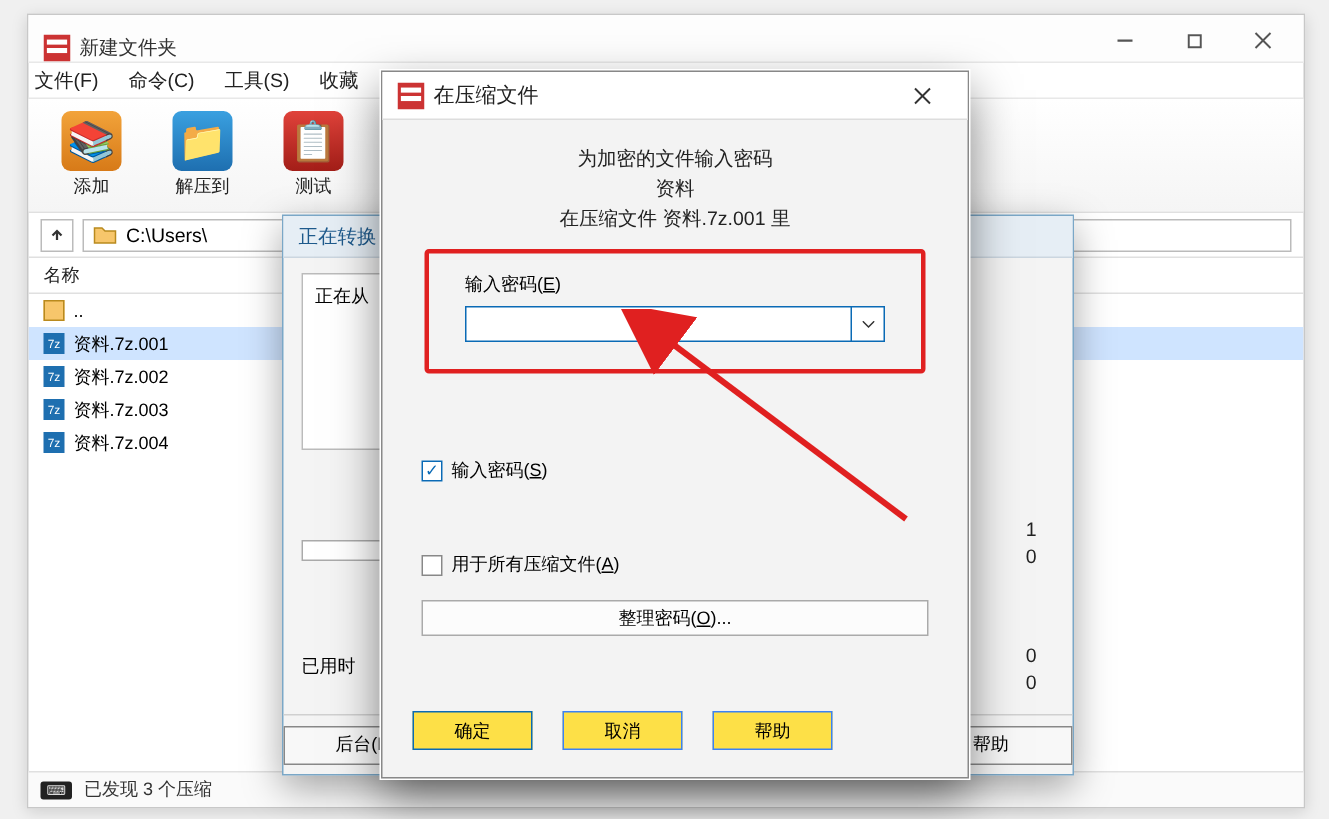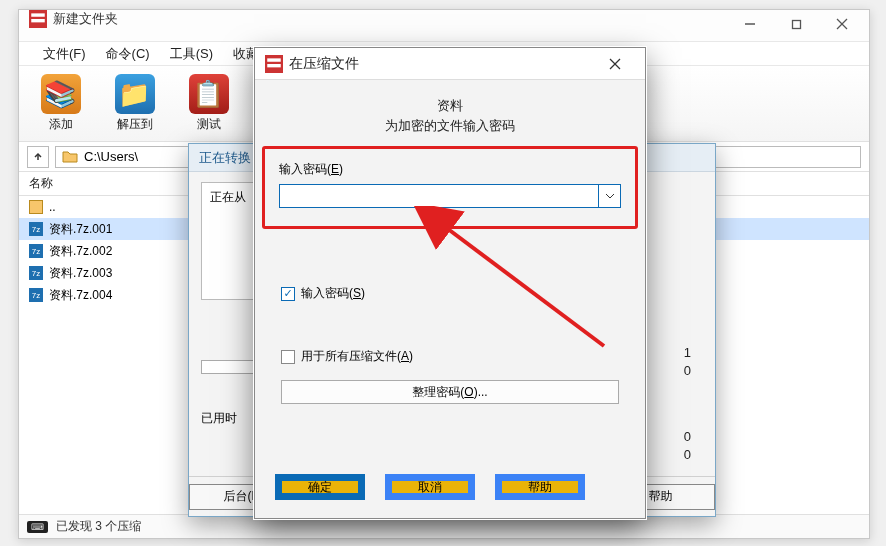--- a/index.html
+++ b/index.html
@@ -10,38 +10,38 @@
       position: absolute;
       left: 18px; top: 9px;
       width: 852px; height: 530px;
       background: #ffffff;
       border: 1px solid #c8c8c8;
       box-shadow: 0 2px 10px rgba(0,0,0,0.15);
       display: flex; flex-direction: column;
     }
     .titlebar {
       height: 32px;
-      display: flex; align-items: flex-start;
+      display: flex; align-items: flex-end;
       padding: 0 4px;
       border-bottom: 1px solid #e8e8e8;
       font-size: 13px; color: #333;
       background: #fdfdfd;
     }
     .titlebar .app-icon { width: 18px; height: 18px; margin: 0 6px; display: inline-flex; }
     .titlebar .title { flex: 0 0 auto; }
     .titlebar .spacer { flex: 1 1 auto; }
     .win-btn {
       width: 46px; height: 28px;
       display: inline-flex; align-items: center; justify-content: center;
       color: #555; font-size: 13px;
     }
 
     .menubar {
       height: 24px; display: flex; align-items: center; gap: 12px;
-      padding: 0 20px; font-size: 13px; color: #222;
+      padding: 0 0; font-size: 13px; color: #222;
       border-bottom: 1px solid #e8e8e8;
     }
     .menubar > span { padding: 2px 4px; }
 
     .toolbar {
       height: 76px; display: flex; align-items: center; gap: 18px;
       padding: 4px 14px;
       border-bottom: 1px solid #e0e0e0;
       background: linear-gradient(#fff, #f5f5f5);
     }
@@ -108,21 +108,21 @@
     .dlg-title {
       height: 28px; background:#e6eef5; display:flex;align-items:center;padding:0 10px;
       color:#1e5a8c; font-size:13px; border-bottom:1px solid #cbd6e0;
     }
     .dlg-body { flex:1; padding:10px 12px; }
     .info-box {
       width: 233px; height: 118px;
       background:#fff; border:1px solid #bbb; padding:6px 8px;
     }
     .prog-line { display:flex; align-items:center; gap:6px; margin-top:16px;}
-    .prog-label { width: 60px; }
+    .prog-label { width: 60px; margin-top: 26px; }
     .prog-bar { width: 420px; height: 14px; border:1px solid #aaa; background:#fff; position:relative;}
     .prog-fill { position:absolute; left:0;top:0;bottom:0; background:#0a9a2a;}
     .prog-num-col {
       position:absolute; right:20px; top:352px;
       font-size:13px; color:#222; text-align:right; line-height:18px;
       pointer-events:none;
     }
     .dlg-btn {
       width: 110px; height: 26px;
       border:1px solid #888; background:#f8f8f8;
@@ -144,21 +144,21 @@
       height: 32px; background:#fff;
       display:flex;align-items:center;padding:0 10px;
       font-size:14px; color:#222; border-bottom:1px solid #ddd;
     }
     .pwd-title .spacer{flex:1;}
     .pwd-close { width:40px; height:28px; display:flex;align-items:center;justify-content:center;font-size:16px;}
     .pwd-head {
       text-align:center; padding: 16px 0 10px; font-size:13px; color:#222; line-height:20px;
     }
     .pwd-frame {
-      margin: 0 7px; padding: 12px 14px 18px;
+      margin: 0 28px; padding: 12px 24px 18px;
       border:3px solid #e02020; border-radius:3px;
       position:relative;
     }
     .pwd-label { font-size:12px; margin-bottom:6px;}
     .pwd-input-wrap { display:flex;}
     .pwd-input {
       flex:1; height:24px; border:1px solid #0a6ab5; padding:0 6px;
       font-size:12px; outline:none;
     }
     .pwd-dd { width:22px; height:24px; border:1px solid #0a6ab5; border-left:none;
@@ -172,22 +172,22 @@
     .manage-btn {
       margin: 15px 26px 0; height:24px;
       border:1px solid #aaa; background:#fcfcfc;
       display:flex;align-items:center;justify-content:center;font-size:12px;
     }
     .pwd-btn-row {
       margin-top:auto; padding:14px 20px 18px;
       display:flex; gap:20px; justify-content:flex-start;
     }
     .pwd-btn {
-      width:90px; height:26px;
-      border:7px solid #3b82f6; background:#eab308;
+      width:80px; height:26px;
+      border:1px solid #3b82f6; background:#fde047;
       display:flex;align-items:center;justify-content:center;font-size:12px;
     }
     .pwd-btn.primary { border-color:#0a6ab5; }
 
     
     .arrow-wrap {
       position:absolute; left: 414px; top: 206px;
       width: 210px; height: 150px; pointer-events:none;
     }
 
@@ -354,22 +354,23 @@
     <span class="spacer"></span>
     <span class="pwd-close">
       <svg width="12" height="12" viewBox="0 0 12 12">
           <line x1="1" y1="1" x2="11" y2="11" stroke="#333" stroke-width="1.3"></line>
           <line x1="11" y1="1" x2="1" y2="11" stroke="#333" stroke-width="1.3"></line>
         </svg>
     </span>
   </div>
 
   <div class="pwd-head">
+    <div>为加密的文件输入密码</div>
     <div>资料</div>
-    <div>为加密的文件输入密码</div>
+    <div>在压缩文件 资料.7z.001 里</div>
   </div>
 
   <div class="pwd-frame">
     <div class="pwd-label">
       <span>输入密码(</span><span class="u">E</span><span>)</span>
     </div>
     <div class="pwd-input-wrap">
       <input class="pwd-input" style="">
       <div class="pwd-dd">
         <svg width="8" height="5" viewBox="0 0 8 5">

